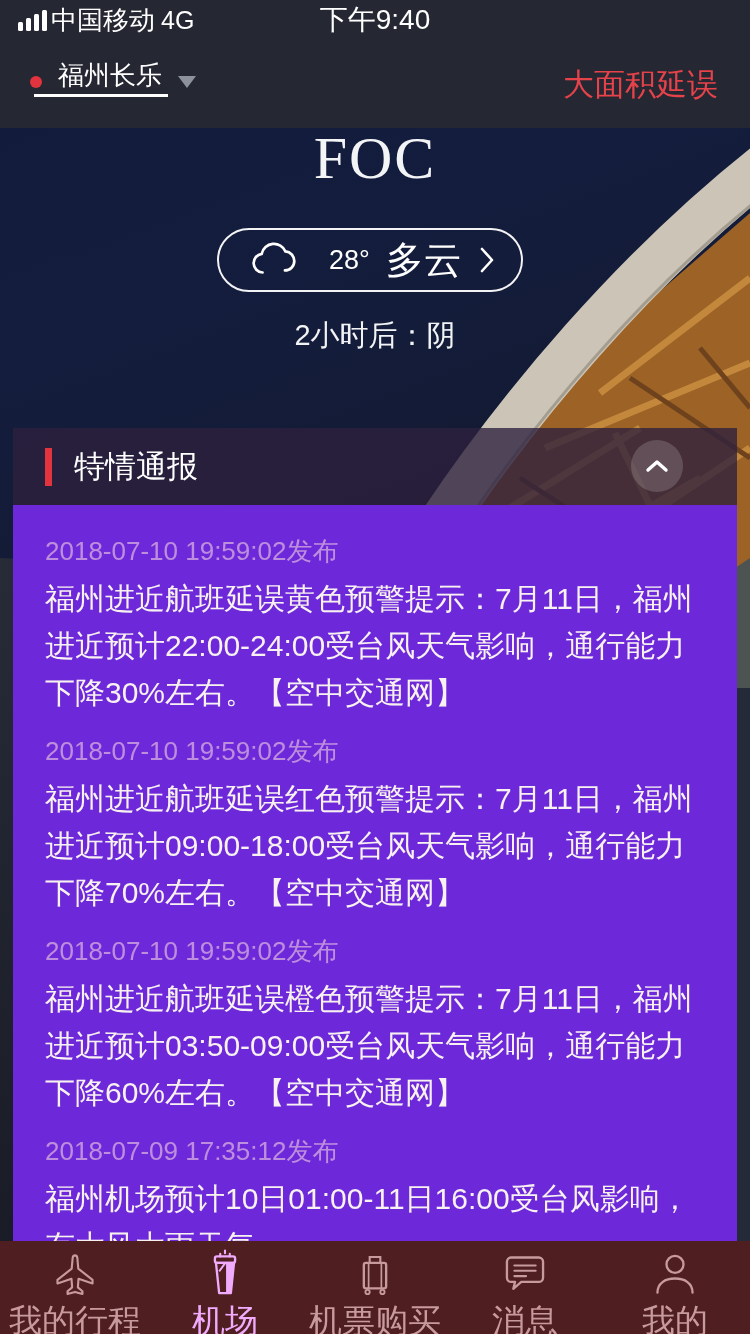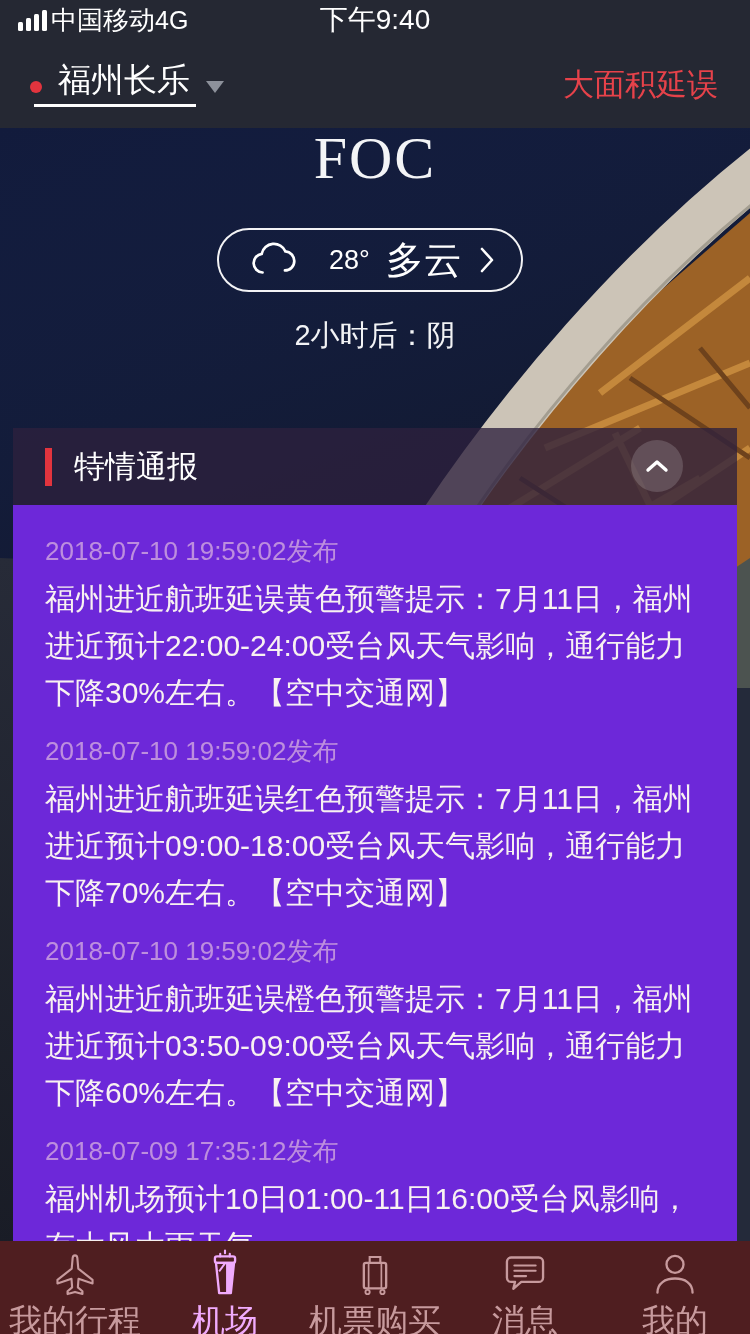--- a/index.html
+++ b/index.html
@@ -7,33 +7,33 @@
     background:#10141f;font-family:"Liberation Sans","DejaVu Sans",sans-serif;
     -webkit-font-smoothing:antialiased;}
   
   .chrome{position:absolute;top:0;left:0;width:750px;height:128px;background:#252833;z-index:6;}
   .status-bar{position:absolute;top:0;left:0;width:750px;height:40px;display:flex;align-items:center;color:#fff;}
   .sb-left{display:flex;align-items:center;margin-left:18px;gap:0;}
   .sig{display:flex;align-items:flex-end;gap:3px;height:22px;margin-right:4px;}
   .sig span{display:block;width:5px;background:#fff;border-radius:1.5px;}
   .sig .b1{height:9px}.sig .b2{height:13px}.sig .b3{height:17px}.sig .b4{height:21px}
   .carrier{font-size:26px;}
-  .network{font-size:25px;}
+  .network{font-size:25px;margin-left:6px;}
   .sb-time{position:absolute;left:0;right:0;text-align:center;font-size:28px;font-weight:500;}
   .sb-right{margin-left:auto;display:flex;align-items:center;gap:11px;margin-right:14px;}
   .sb-right svg{display:block;}
   .batt-pct{font-size:26px;}
   .batt{position:relative;width:46px;height:23px;border:2px solid rgba(255,255,255,.95);border-radius:5px;box-sizing:border-box;}
   .batt i{position:absolute;top:2px;left:2px;bottom:2px;width:66%;background:#fff;border-radius:2px;}
   .batt:after{content:"";position:absolute;right:-6px;top:6px;width:3px;height:8px;background:rgba(255,255,255,.9);border-radius:0 2px 2px 0;}
   
   .app-header{position:absolute;top:40px;left:0;width:750px;height:88px;}
   .station{position:absolute;left:30px;top:18px;display:flex;align-items:center;cursor:pointer;}
   .station-dot{width:12px;height:12px;border-radius:50%;background:#e2343e;margin-right:10px;margin-top:6px;}
-  .station-name{font-size:33px;color:#fff;padding:0 8px 6px 6px;}
+  .station-name{font-size:26px;color:#fff;padding:0 8px 6px 6px;}
   .station-underline{position:absolute;left:4px;right:28px;bottom:2px;height:3px;background:#fff;}
   .station-caret{width:0;height:0;border-left:9px solid transparent;border-right:9px solid transparent;
     border-top:12px solid #8d919b;margin-left:8px;margin-top:6px;}
   .delay-status{position:absolute;right:32px;top:24px;font-size:31px;color:#e6424a;}
   
   .photo{position:absolute;top:128px;left:0;width:750px;height:1121px;overflow:hidden;z-index:1;}
   .photo svg.bg{position:absolute;top:0;left:0;}
   .airport-code{position:absolute;top:-4px;left:0;width:750px;text-align:center;
     font-family:"Liberation Serif","DejaVu Serif",serif;font-size:60px;color:#f3f4f6;letter-spacing:2px;}
   .weather-pill{position:absolute;left:217px;top:100px;width:306px;height:64px;box-sizing:border-box;

